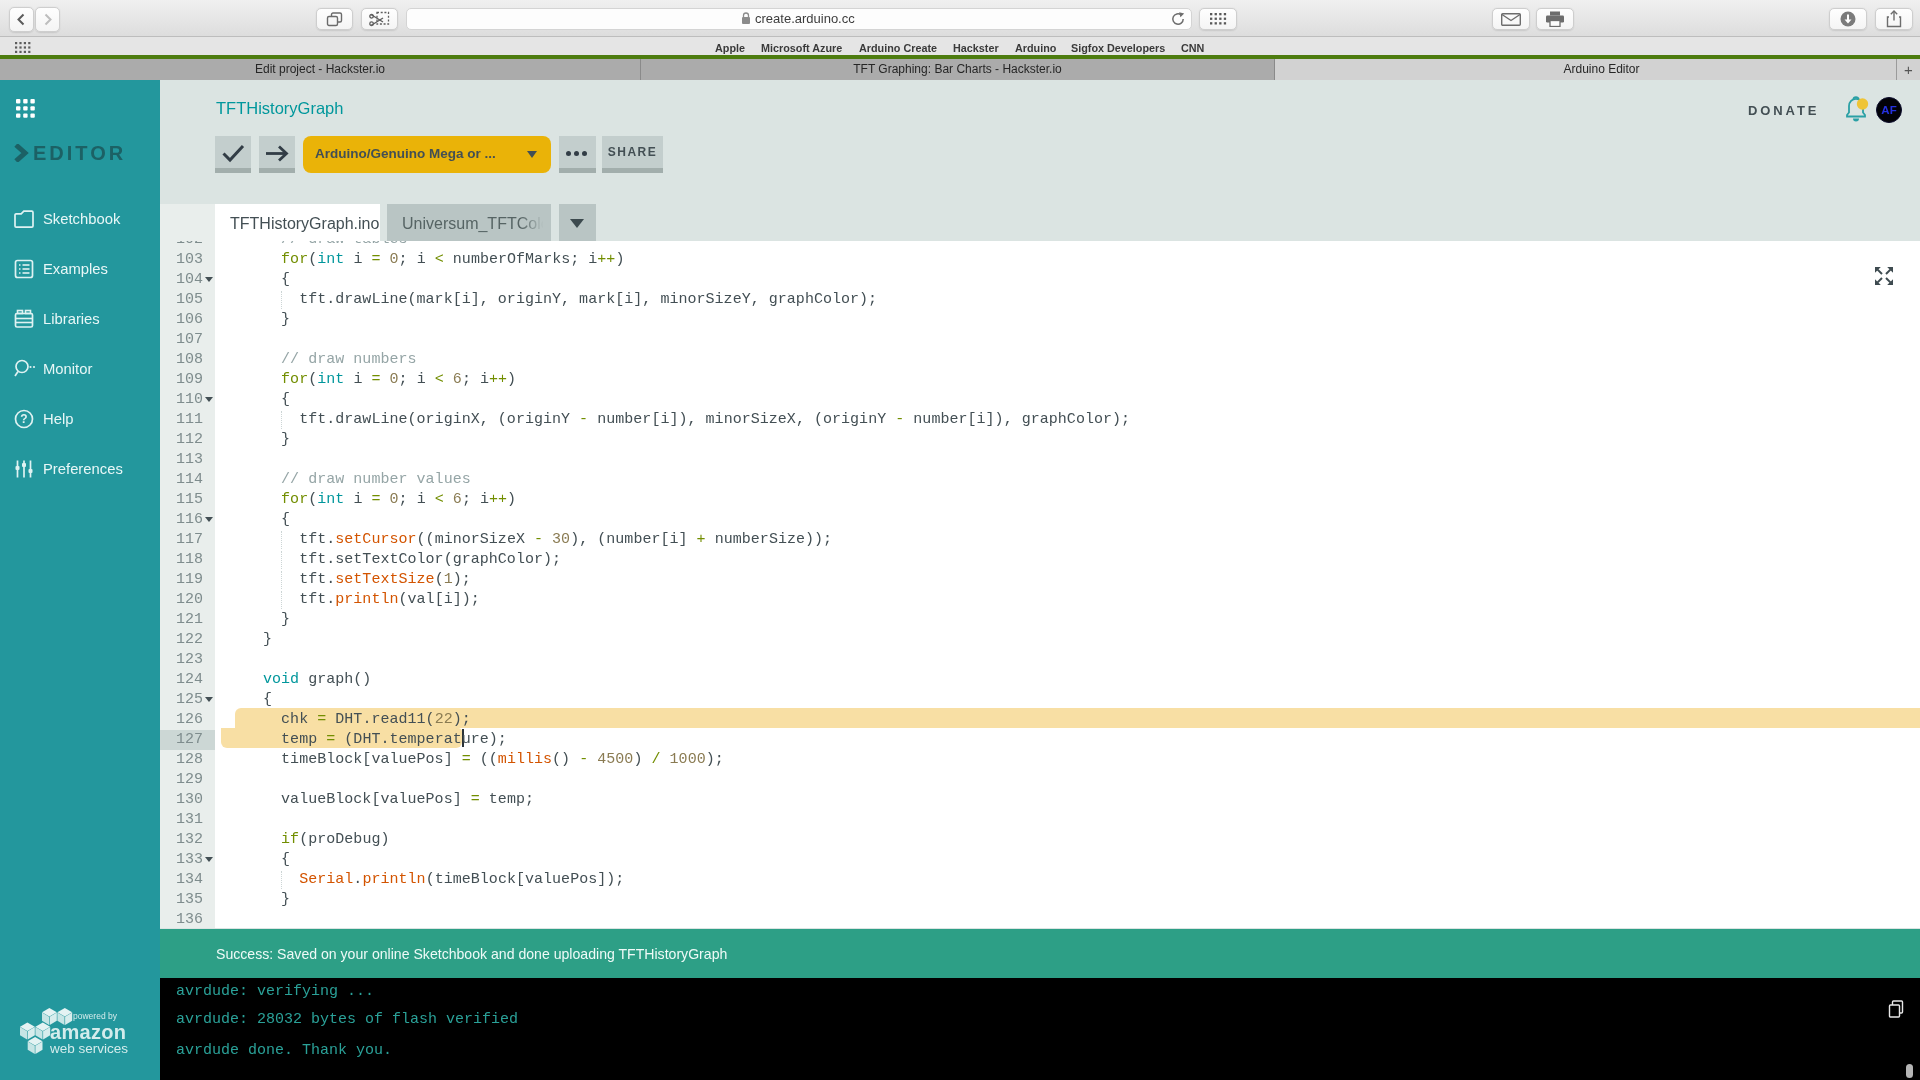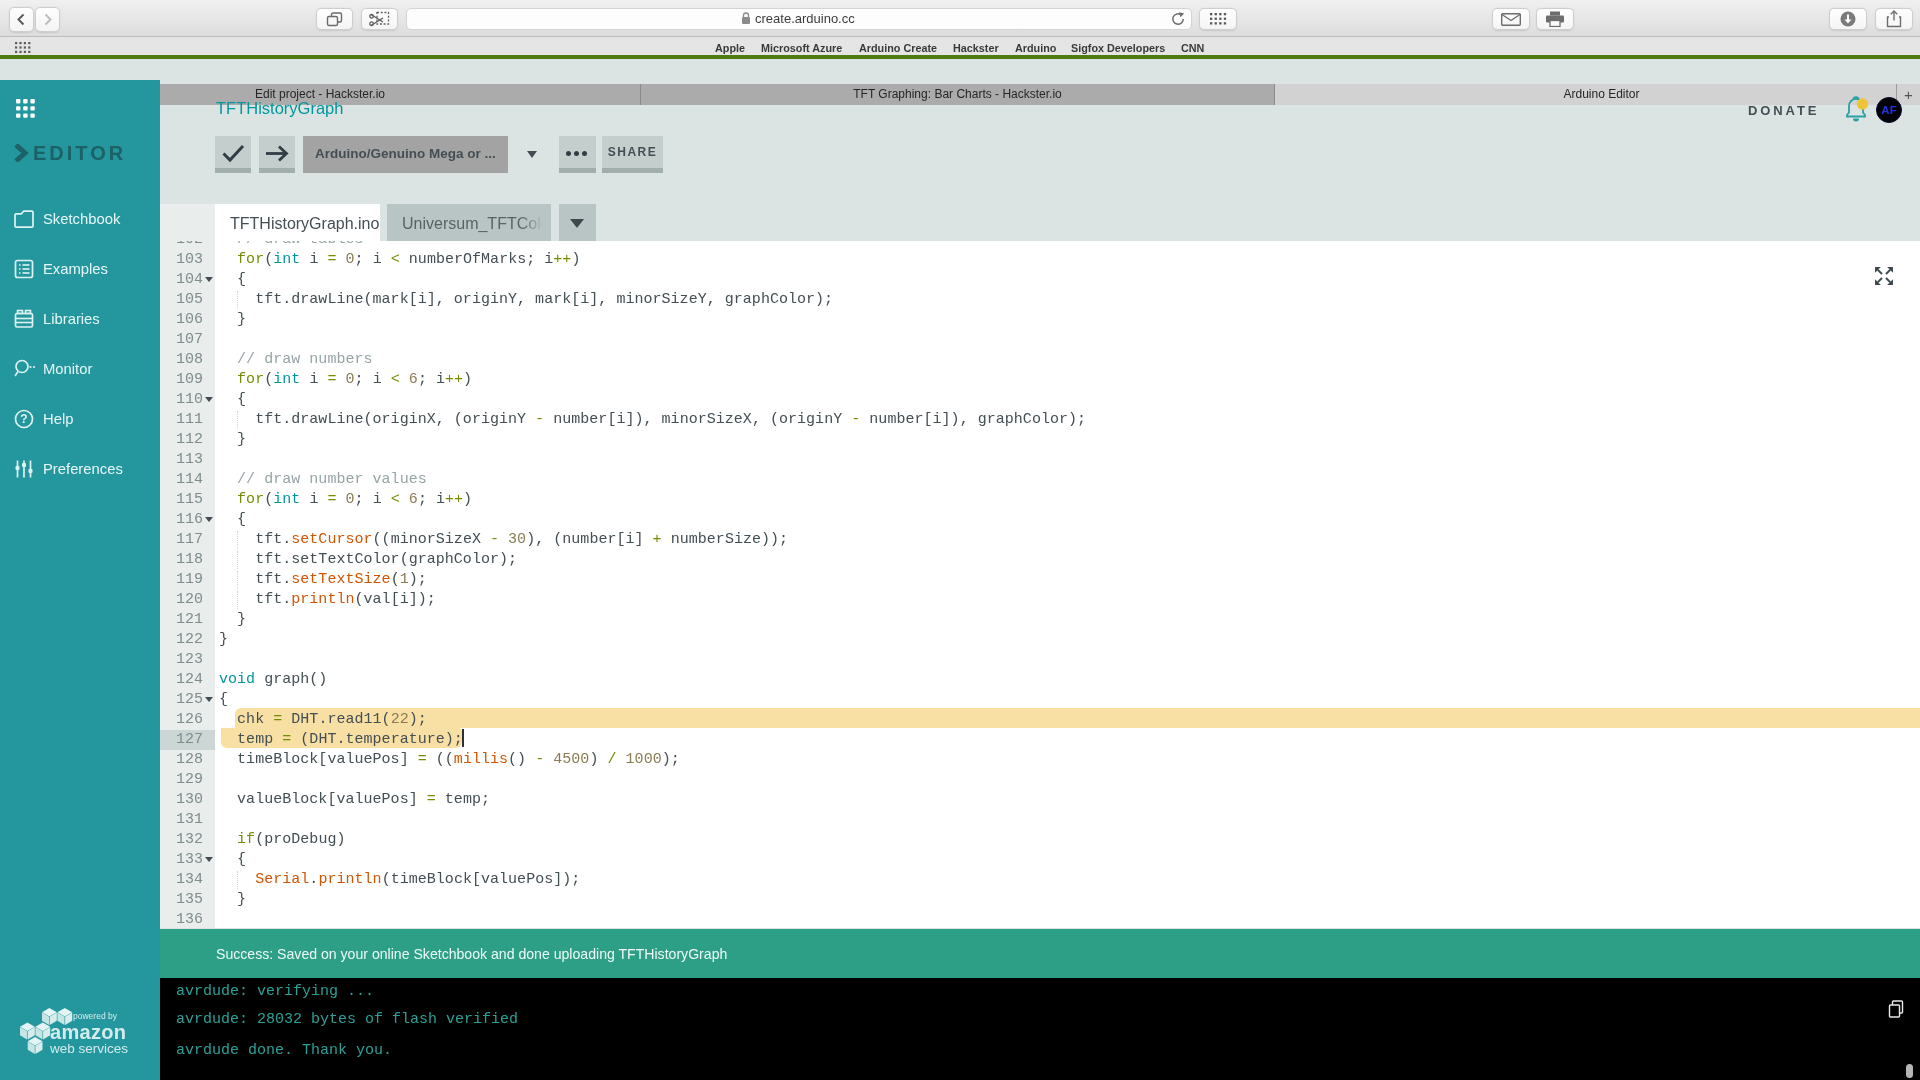--- a/index.html
+++ b/index.html
@@ -7,58 +7,58 @@
 #root { position:relative; width:1920px; height:1080px; font-family:"Liberation Sans", sans-serif; overflow:hidden; background:#dbe4e2; }
 .abs { position:absolute; }
 svg { position:absolute; display:block; }
 
 
 #toolbar { left:0; top:0; width:1920px; height:37px; background:linear-gradient(#f0f0f0,#dddddd); border-bottom:1px solid #bdbdbd;text-align:right; }
 .tbtn { position:absolute; background:linear-gradient(#fefefe,#f4f4f4); border:1px solid #cecece; border-radius:5px; box-shadow:0 0.5px 1.5px rgba(0,0,0,.10); }
 #addressbar { position:absolute; left:406px; top:8px; width:786px; height:22px; background:#fdfdfd; border:1px solid #d4d4d4; border-radius:5px; }
 #favbar { left:0; top:37px; width:1920px; height:22px; background:#e5e5e5; border-bottom:4px solid #4d7c0f; }
 .fav { position:absolute; top:0; height:21px; line-height:22px; font-size:10.8px; font-weight:bold; color:#3a3a3a; }
-#tabbar { left:0; top:59px; width:1920px; height:21px; background:#ababab;margin-top:25px; }
+#tabbar { left:0; top:59px; width:1920px; height:21px; background:#ababab; }
 .tab { position:absolute; top:0; height:21px; line-height:21px; text-align:center; font-size:12px; color:#262626; overflow:hidden; }
 .tab.inactive { background:#ababab; border-right:1px solid #8a8a8a; }
 .tab.active { background:#d2d2d2; }
 
 
 #sidebar { left:0; top:80px; width:160px; height:1000px; background:#23979d; }
 .menuitem { position:absolute; left:0; width:160px; height:20px; }
 .menuitem .label { position:absolute; left:43px; top:1px; font-size:14.8px; color:#e8f7f7; }
 #sblogo { position:absolute; left:33px; top:62px; color:#1c6165; font-size:20px; font-weight:bold; letter-spacing:3px; }
 
 
 #title { left:216px; top:99px; font-size:16.5px; color:#00979c; }
 #donate { left:1748px; top:103px; font-size:13px; font-weight:bold; letter-spacing:2.9px; color:#434f54; }
 #avatar { left:1876px; top:97px; width:26px; height:26px; border-radius:50%; background:#020208; border:1px solid #0c0c2c; color:#2531e0; font-size:11.5px; font-weight:bold; display:flex; align-items:center; justify-content:center; }
 
 
 .gbtn { position:absolute; top:136px; height:37px; background:#c3cecd; border-bottom:5px solid #a2aeac; }
-#dropdown { position:absolute; left:303px; top:136px; width:205px; height:37px; background:#a3a3a3; }
+#dropdown { position:absolute; left:303px; top:136px; width:248px; height:37px; background:#eab308;border-radius:8px; }
 #dropdown .txt { position:absolute; left:12px; top:10px; font-size:13.5px; font-weight:bold; color:#434f54; }
 #ddcaret { position:absolute; left:527px; top:151px; width:0; height:0; border-left:5.5px solid transparent; border-right:5.5px solid transparent; border-top:7px solid #434f54; }
 .dot { position:absolute; top:151px; width:5px; height:5px; border-radius:50%; background:#323d46; }
 
 
 .ftab { position:absolute; top:204px; height:36.5px; font-size:16px; }
 #ftab1 { left:215px; width:165px; background:#ffffff; color:#434f54; }
 #ftab2 { left:387px; width:164px; background:#b9c5c4; color:#566464; overflow:hidden; }
 #ftab2 .fade { position:absolute; right:0; top:0; width:30px; height:37px; background:linear-gradient(90deg, rgba(185,197,196,0), rgba(185,197,196,1) 75%); }
 #ftabcaret { position:absolute; left:559px; top:204px; width:37px; height:36.5px; background:#b9c5c4; }
 #ftabcaret i { position:absolute; left:11px; top:15px; width:0; height:0; border-left:7px solid transparent; border-right:7px solid transparent; border-top:9px solid #3c4a4e; }
 
 
 #editor { left:160px; top:240.5px; width:1760px; height:687.5px; background:#ffffff; overflow:hidden; }
 #gutter { position:absolute; left:0; top:-11px; width:55px; }
 .gl { position:relative; width:55px; height:20px; background:#e9eeec; color:#7e8c8d; font-family:"Liberation Mono", monospace; font-size:15px; letter-spacing:0.03px; line-height:20px; text-align:right; padding-right:12px; }
 .gl.active { background:#ccd7d5; }
 .fold { position:absolute; right:2px; top:7.5px; width:0; height:0; border-left:4px solid transparent; border-right:4px solid transparent; border-top:5.5px solid #434f54; }
-#code { position:absolute; left:55px; top:-11px; right:0; }
+#code { position:absolute; left:55px; top:-11px; right:0;padding-left:44px; }
 .cl { position:relative; height:20px; padding-left:4px; font-family:"Liberation Mono", monospace; font-size:15px; letter-spacing:0.03px; line-height:20px; color:#434f54; white-space:pre; }
 .k { color:#728e00; }
 .t { color:#00979c; }
 .o { color:#728e00; }
 .n { color:#8a7b52; }
 .f { color:#d35400; }
 .c { color:#95a5a6; }
 .ig { position:absolute; left:22px; top:1px; bottom:1px; width:0; border-left:1px dotted #ccd5d5; }
 #hl126 { position:absolute; left:74.5px; top:467.5px; right:0; height:20px; background:#f8dfa4; border-radius:6px 0 0 0; }
 #hl127 { position:absolute; left:61px; top:487.5px; width:241px; height:20px; background:#f8dfa4; border-radius:0 4px 6px 6px; }

